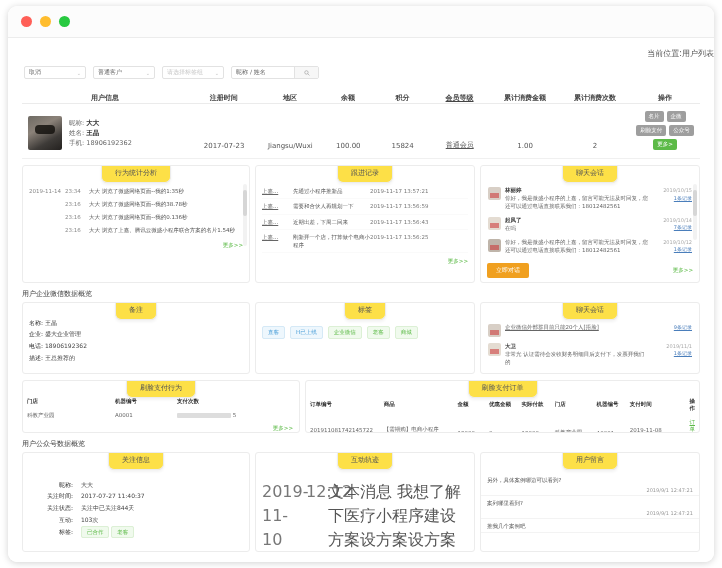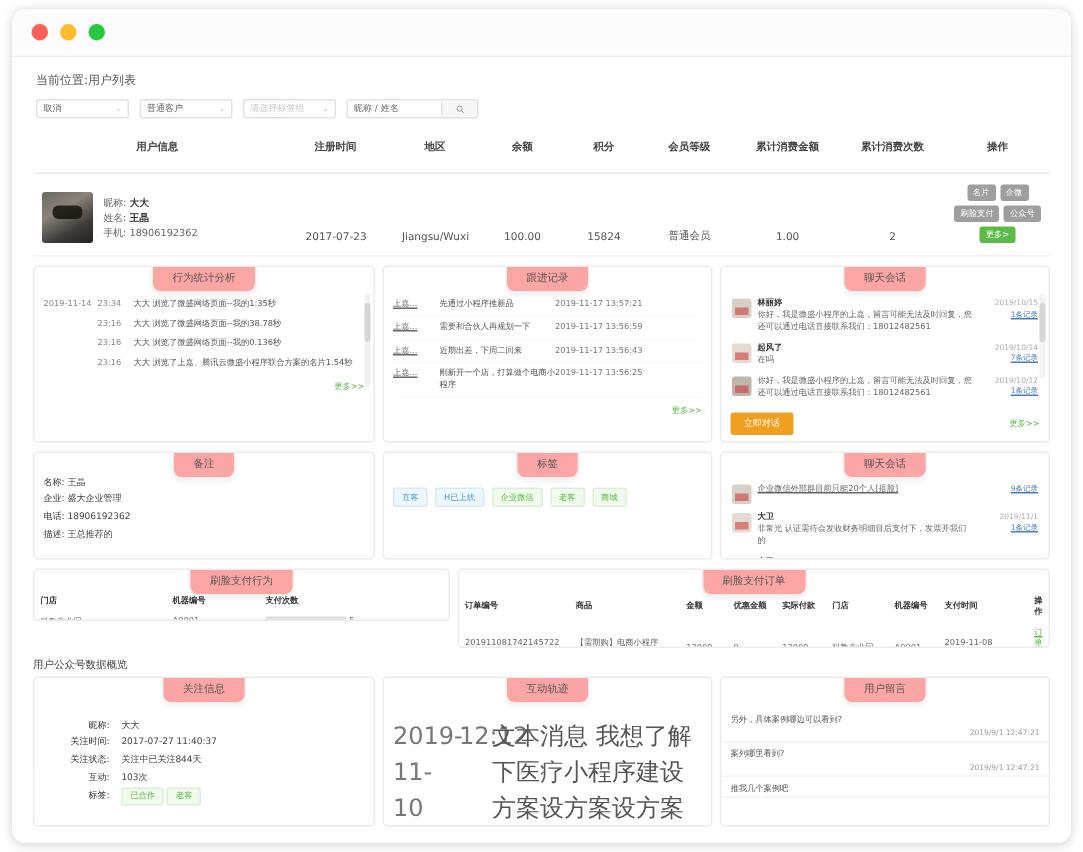--- a/index.html
+++ b/index.html
@@ -29,20 +29,21 @@
   .dot { width: 11px; height: 11px; border-radius: 50%; margin-right: 8px; }
   .dot.red { background: #ff5f57; }
   .dot.yellow { background: #ffbd2e; }
   .dot.green { background: #28c940; }
 
   .content { padding: 0; height: 524px; overflow: hidden; background:#fff;}
 
   .breadcrumb {
     font-size: 8px; color: #555;
     padding: 10px 0 7px 16px;
+    text-align: right;
   }
 
   .filters { display:flex; align-items:center; padding-left:16px; gap:7px; }
   .sel {
     width: 62px; height: 13px;
     border: 1px solid #e2e2e2; border-radius: 2px;
     background:#fff;
     font-size: 6px; color:#666;
     display:flex; align-items:center; justify-content:space-between;
     padding: 0 4px;
@@ -51,26 +52,26 @@
   .sel .cv { font-size:5px; color:#bbb; }
   .searchbox {
     display:flex; height:13px; border:1px solid #e2e2e2; border-radius:2px; overflow:hidden;
   }
   .searchbox .inp { width:62px; font-size:6px; color:#666; display:flex; align-items:center; padding:0 4px;}
   .searchbox .btn { width:24px; background:#f7f7f7; border-left:1px solid #e2e2e2; display:flex; align-items:center; justify-content:center; font-size:6px; color:#999;}
 
   
   .utable { margin: 9px 14px 0 14px; }
   .uthead {
-    display:flex; border-bottom:1px solid #ebebeb; padding:5px 0 12px 0;
+    display:flex; border-bottom:1px solid #ebebeb; padding:5px 0 0 0;
     font-size:7px; font-weight:bold; color:#444;
   }
   .uthead > div, .utrow > div { text-align:center; }
   .c-info{ width:180px; } .c-reg{ width:78px; } .c-area{ width:66px; }
-  .c-bal{ width:60px; } .c-pts{ width:58px; } .c-lvl{ width:66px; }
+  .c-bal{ width:60px; } .c-pts{ width:58px; } .c-lvl{ width:66px;text-decoration:underline; }
   .c-amt{ width:76px; } .c-cnt{ width:76px; } .c-op{ width:76px; }
   .utrow { display:flex; align-items:flex-end; padding:7px 0 8px 0; border-bottom:1px solid #f0f0f0; font-size:7px; color:#555;}
   .uinfo { display:flex; align-items:center; text-align:left !important; padding-left: 6px;}
   .avatar {
     width:34px; height:34px; border-radius:2px; margin-right:7px; flex:none;
     background: linear-gradient(150deg,#6e6a63 0%,#8b8279 35%,#3e3b38 70%,#24211f 100%);
     position:relative; overflow:hidden;
   }
   .avatar:after{
     content:""; position:absolute; left:7px; top:9px; width:20px; height:9px;
@@ -88,21 +89,21 @@
   
   .section { margin: 6px 14px 0 14px; }
   .sec-title { font-size:7px; color:#444; margin-bottom:3px; }
   .panels { display:flex; gap:5px; }
   .panel {
     flex:1; border:1px solid #ececec; border-radius:3px; background:#fff;
     position:relative; padding-top:14px; overflow:hidden;
   }
   .panel .tab {
     position:absolute; top:-1px; left:50%; transform:translateX(-50%);
-    background:#fca5a5; border:1px solid #ececec; border-top:none;
+    background:#fde047; border:1px solid #ececec; border-top:none;
     border-radius: 0 0 6px 6px;
     font-size:7px; color:#555; padding:3px 13px 4px 13px;
     box-shadow: 0 2px 3px rgba(0,0,0,0.05);
     white-space:nowrap;
     text-align:right;
   }
   .panel .body { padding:4px 6px 3px 6px; position:relative; }
   .more { text-align:right; font-size:5.5px; color:#5cba47; padding:2px 6px 3px 0; }
 
   
@@ -350,20 +351,21 @@
           </div>
           <div class="chatfoot">
             <span class="chatbtn">立即对话</span>
             <span style="font-size:5.5px;color:#5cba47">更多&gt;&gt;</span>
           </div>
         </div>
       </div>
     </div>
 
     <div class="section">
+      <div class="sec-title">用户企业微信数据概览</div>
       <div class="panels">
 
         <div class="panel" style="flex:0 0 228px; height:72px">
           <div class="tab">备注</div>
           <div class="kv">
             <div>
               <b>名称:</b>
               <span class="v">王晶</span></div>
             <div>
               <b>企业:</b>
@@ -423,21 +425,21 @@
               </span>
             </div>
           </div>
         </div>
       </div>
     </div>
 
     <div class="section">
       <div class="panels">
 
-        <div class="panel" style="flex:0 0 278px; height:35px">
+        <div class="panel" style="flex:0 0 278px; height:53px">
           <div class="tab">刷脸支付行为</div>
           <table class="ptable">
             <tbody>
                 <tr>
               <th style="width:88px">门店</th>
               <th style="width:62px">机器编号</th>
               <th>支付次数</th>
             </tr>
             <tr>
               <td>科教产业园</td>

